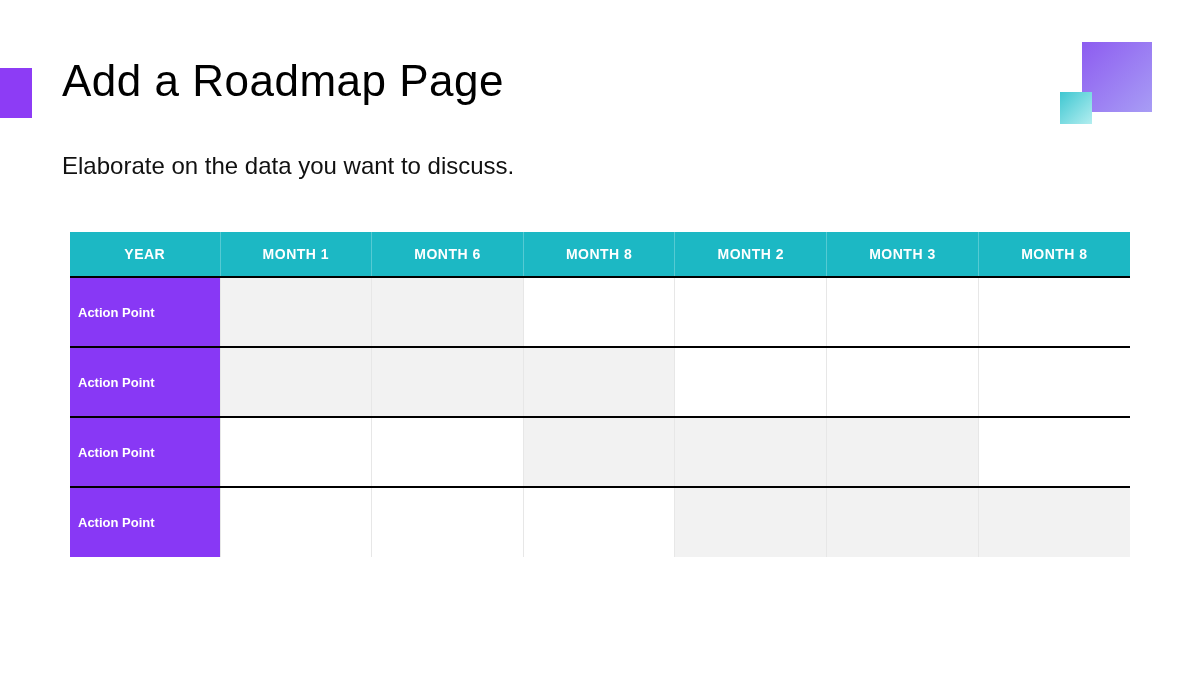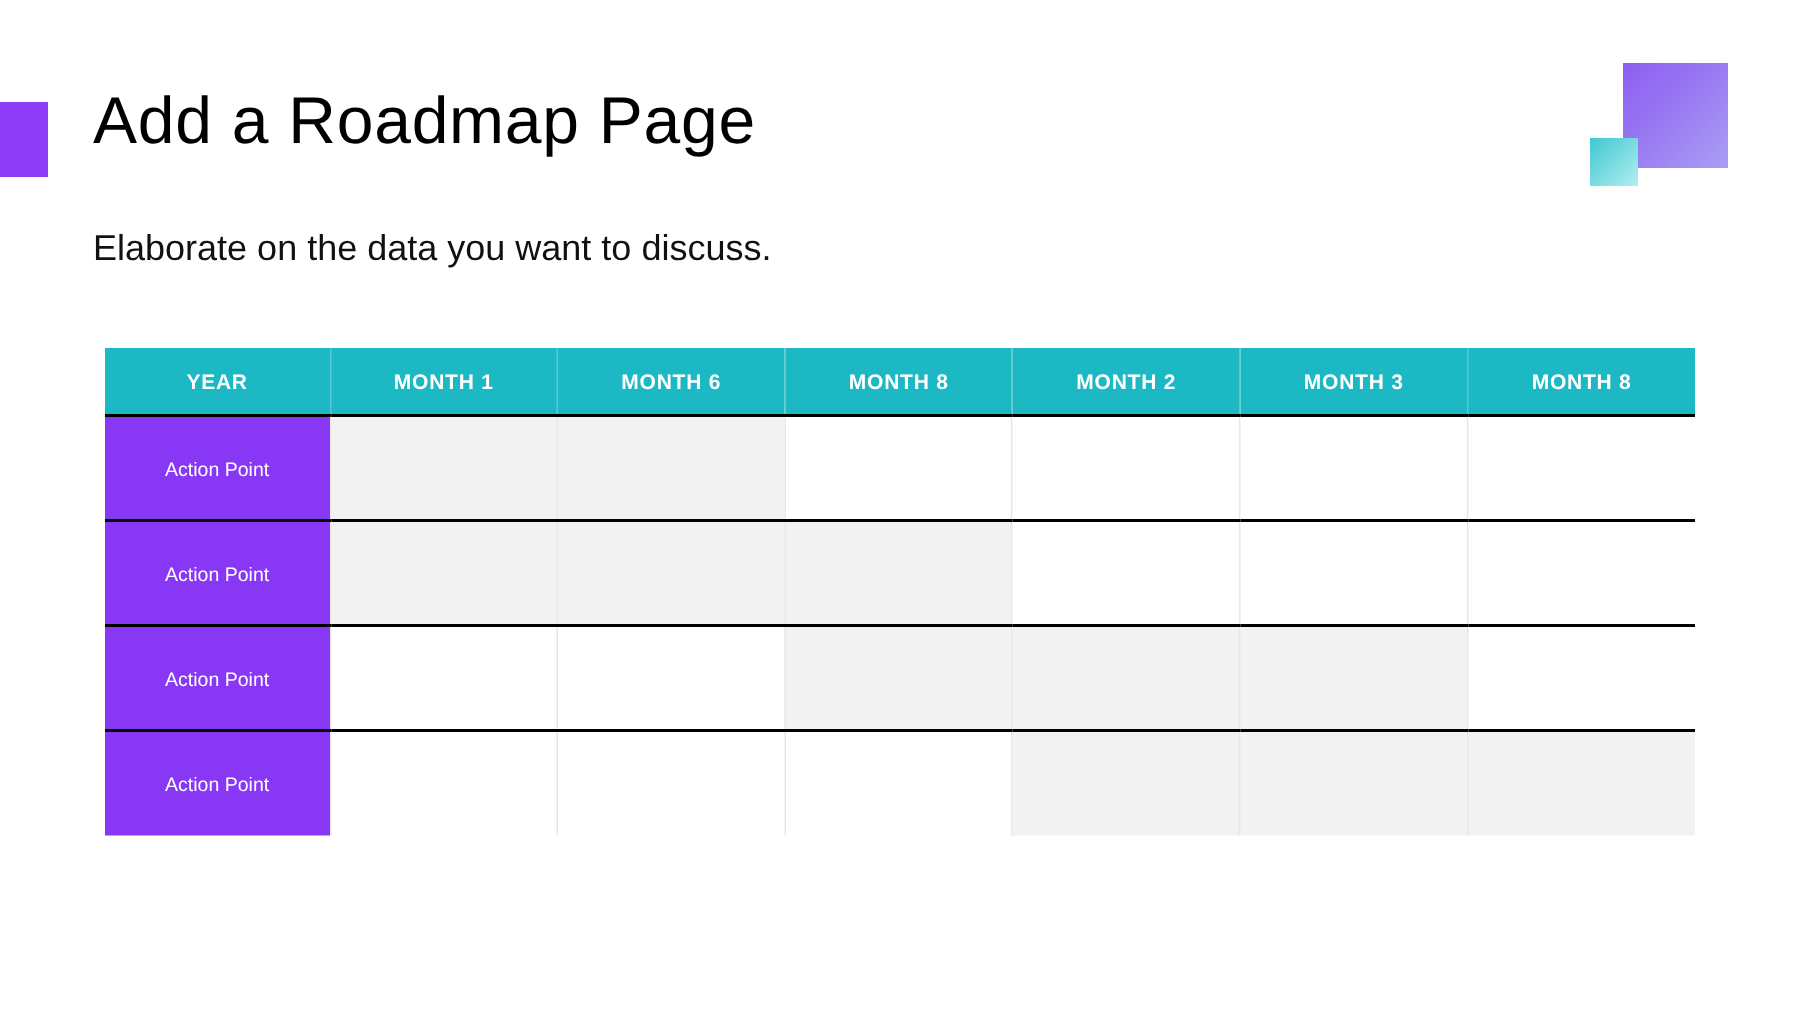--- a/index.html
+++ b/index.html
@@ -85,22 +85,21 @@
     tbody tr {
       height: 70px;
     }
     tbody tr td {
       border-top: 2px solid #000;
     }
     td.row-header {
       background: #8838f5;
       color: #fff;
       font-size: 13px;
-      font-weight: 400;
-      text-align: center;
+      font-weight: 700;
       padding: 0 8px;
       border-top: 2px solid #000;
     }
     td.cell {
       background: #fff;
       border-left: 1px solid #e7e7e7;
     }
     td.cell.shaded {
       background: #f2f2f2;
     }

